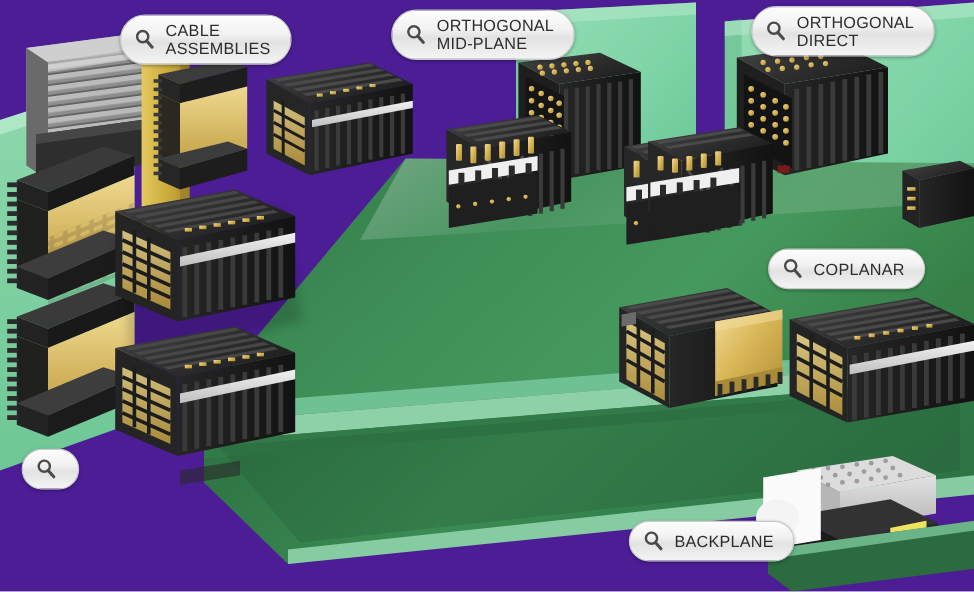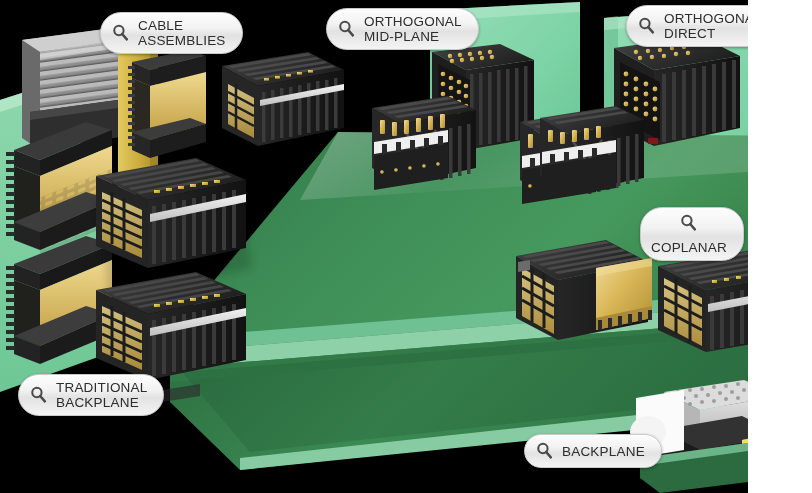--- a/index.html
+++ b/index.html
@@ -6,22 +6,22 @@
   * { box-sizing: border-box; }
   html, body {
     margin: 0; padding: 0;
     width: 812px; height: 493px;
     overflow: hidden;
     background: #ffffff;
     font-family: "Liberation Sans", sans-serif;
   }
   #stage {
     position: relative;
-    width: 748px; height: 493px;
-    background: #000000;
+    width: 812px; height: 493px;
+    background: #4c1d95;
     overflow: hidden;
     text-decoration: underline;
   }
 
   
   .hotspot {
     position: absolute;
     display: flex;
     align-items: center;
     gap: 7px;
@@ -42,21 +42,21 @@
     white-space: pre-line;
     font-weight: 400;
   }
   .hs-label.one-line { white-space: nowrap; }
   .mag { width: 20px; height: 22px; flex: 0 0 20px; }
 
   
   #hs-cable      { left: 100px; top: 12px; }
   #hs-ortho-mid  { left: 326px; top: 8px; }
   #hs-ortho-dir  { left: 626px; top: 5px; }
-  #hs-coplanar   { left: 640px; top: 207px; flex-direction: column; }
+  #hs-coplanar   { left: 640px; top: 207px; }
   #hs-traditional{ left: 18px;  top: 374px; }
   #hs-mezzanine  { left: 524px; top: 434px; }
 </style>
 </head>
 <body>
 
 <div id="stage">
 
   <svg width="812" height="493" viewBox="0 0 812 493" style="position:absolute;left:0;top:0;">
     <defs>
@@ -847,22 +847,20 @@
       <line x1="13.4" y1="13.2" x2="19" y2="19.6" stroke="#4a4a4a" stroke-width="3" stroke-linecap="round"></line>
     </svg>
     <span class="hs-label one-line">COPLANAR</span>
   </div>
 
   <div class="hotspot" id="hs-traditional">
     <svg class="mag" viewBox="0 0 24 24">
       <circle cx="9.5" cy="9" r="5.6" fill="none" stroke="#4a4a4a" stroke-width="2.4"></circle>
       <line x1="13.4" y1="13.2" x2="19" y2="19.6" stroke="#4a4a4a" stroke-width="3" stroke-linecap="round"></line>
     </svg>
-    <span class="hs-label">TRADITIONAL
-BACKPLANE</span>
   </div>
 
   <div class="hotspot" id="hs-mezzanine">
     <svg class="mag" viewBox="0 0 24 24">
       <circle cx="9.5" cy="9" r="5.6" fill="none" stroke="#4a4a4a" stroke-width="2.4"></circle>
       <line x1="13.4" y1="13.2" x2="19" y2="19.6" stroke="#4a4a4a" stroke-width="3" stroke-linecap="round"></line>
     </svg>
     <span class="hs-label one-line">BACKPLANE</span>
   </div>
 

